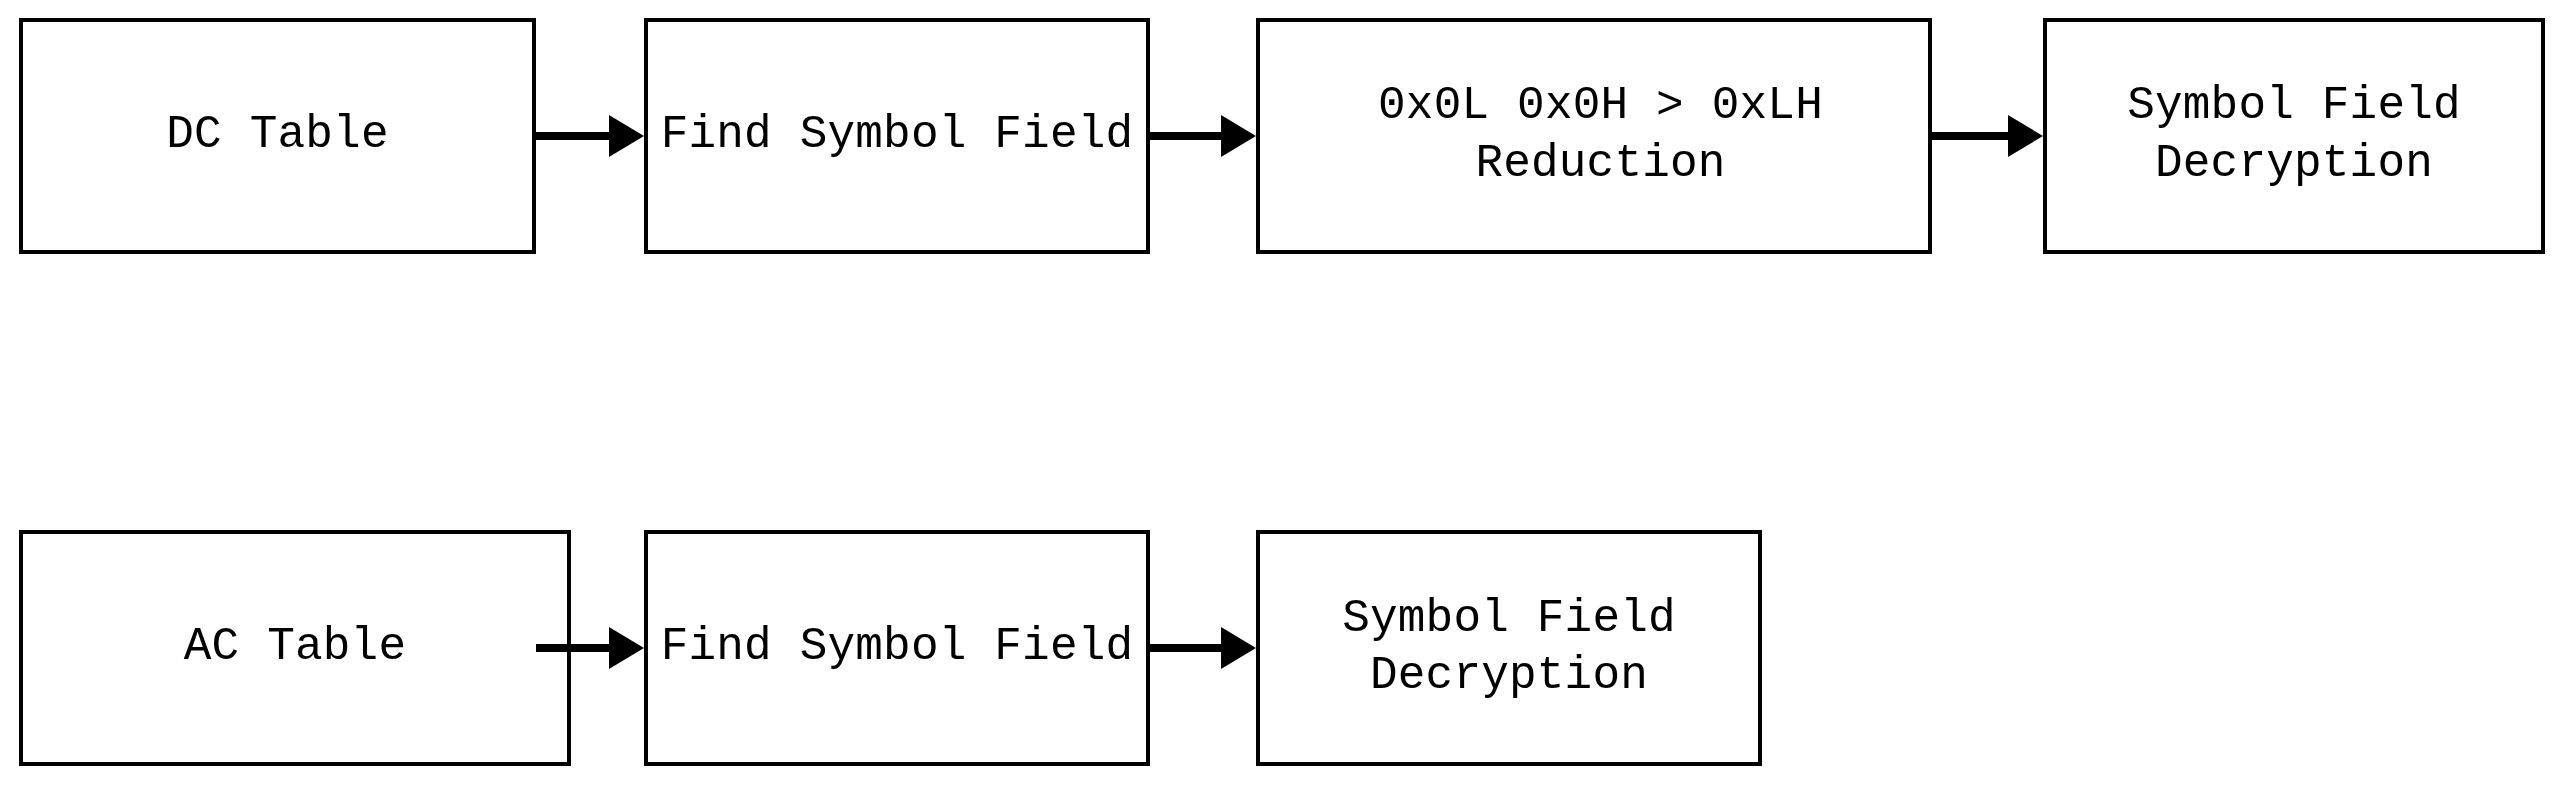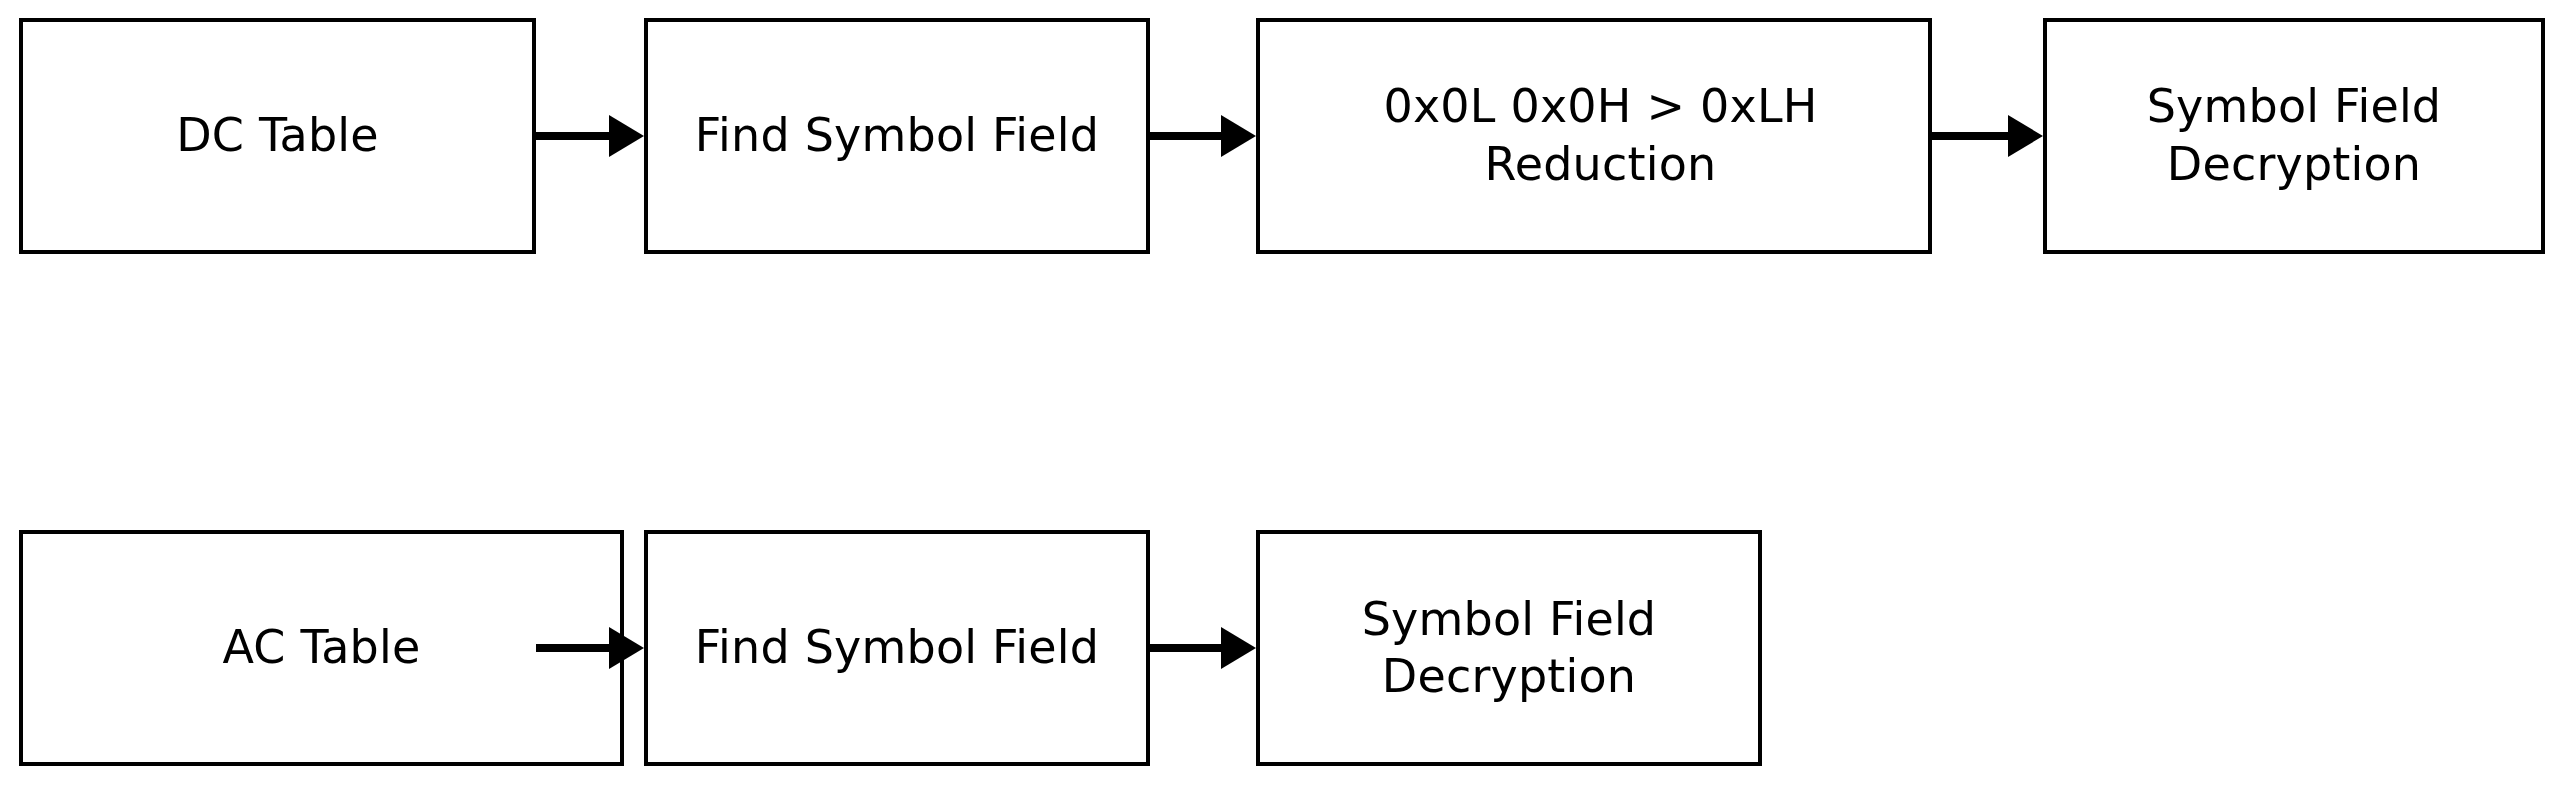--- a/index.html
+++ b/index.html
@@ -12,20 +12,21 @@
     height: 797px;
     font-family: "DejaVu Sans", "Liberation Sans", sans-serif;
     color: #000000;
     overflow: hidden;
   }
   #diagram {
     position: relative;
     width: 2576px;
     height: 797px;
     background: #ffffff;
+    font-family: Liberation Mono, monospace;
   }
 
   
   .node {
     position: absolute;
     box-sizing: border-box;
     background: #ffffff;
     border: 4.8px solid #000000;
     display: flex;
     align-items: center;
@@ -43,21 +44,21 @@
   }
 
   
   #node-dc-table        { left: 19px;   top: 17.5px;  width: 517px;  height: 236px; }
   #node-dc-find-symbol  { left: 644px;  top: 17.5px;  width: 506px;  height: 236px; }
   #node-reduction       { left: 1256px; top: 17.5px;  width: 676px;  height: 236px; padding-left: 13px; }
   #node-dc-decryption   { left: 2043px; top: 17.5px;  width: 502px;  height: 236px; }
   #node-bit-legend      { left: 1256px; top: 257px; width: 479px;  height: 175px; }
 
   
-  #node-ac-table        { left: 19px;   top: 530px; width: 605px;  height: 236px; text-align: center; }
+  #node-ac-table        { left: 19px;   top: 530px; width: 552px;  height: 236px; text-align: center; }
   #node-ac-find-symbol  { left: 644px;  top: 530px; width: 506px;  height: 236px; }
   #node-ac-decryption   { left: 1256px; top: 530px; width: 506px;  height: 236px; }
 
   
   .arrow {
     position: absolute;
     height: 0;
   }
   .arrow .shaft {
     position: absolute;

